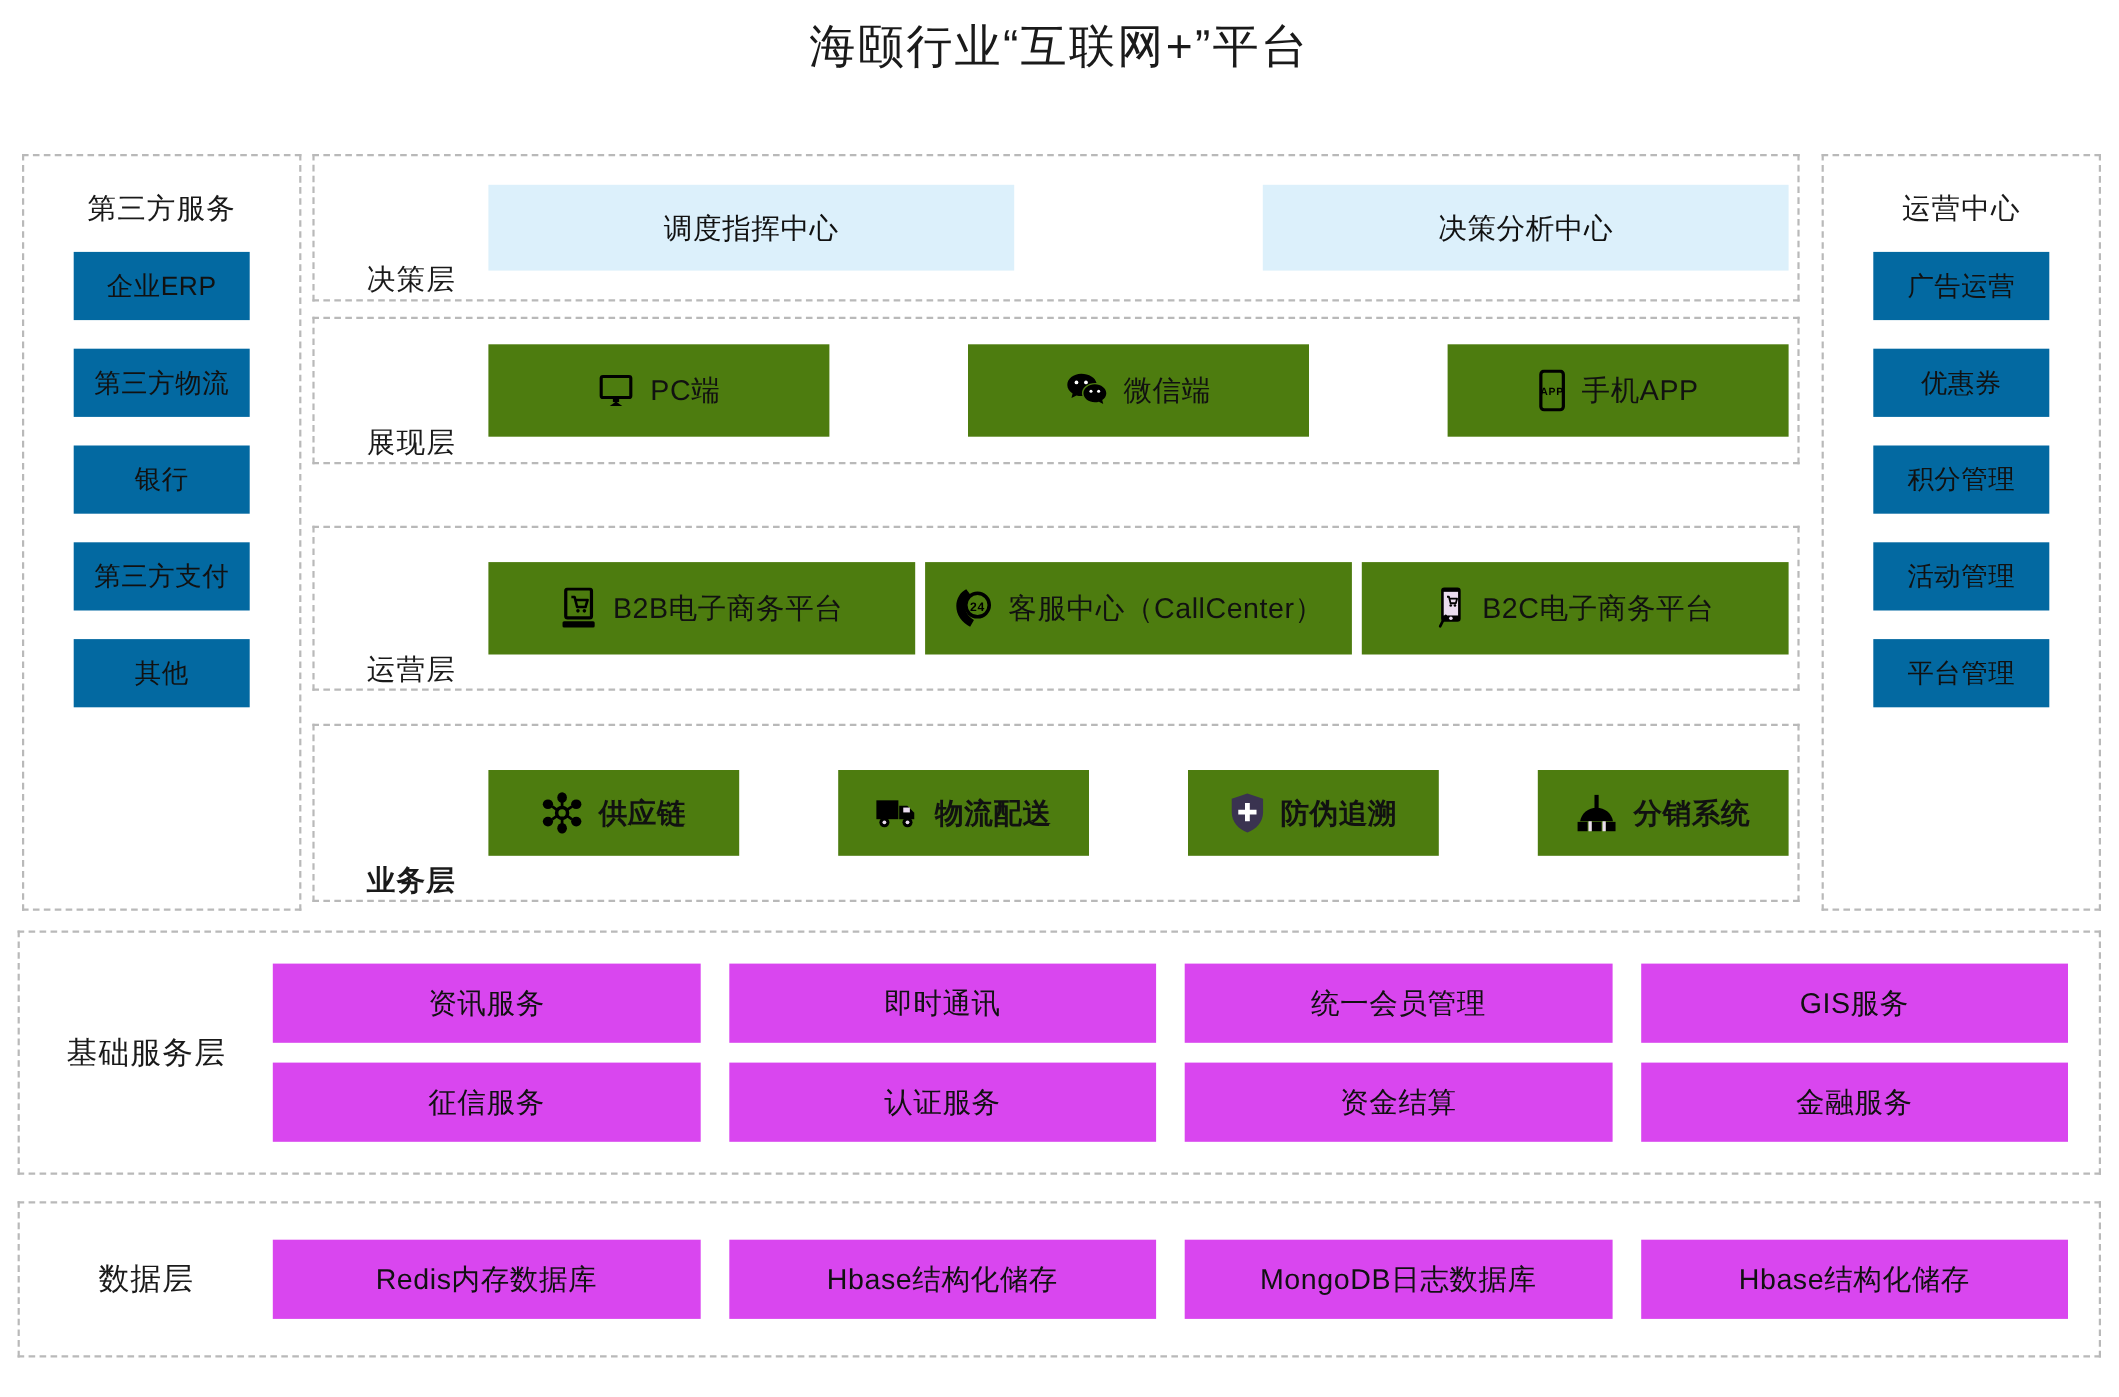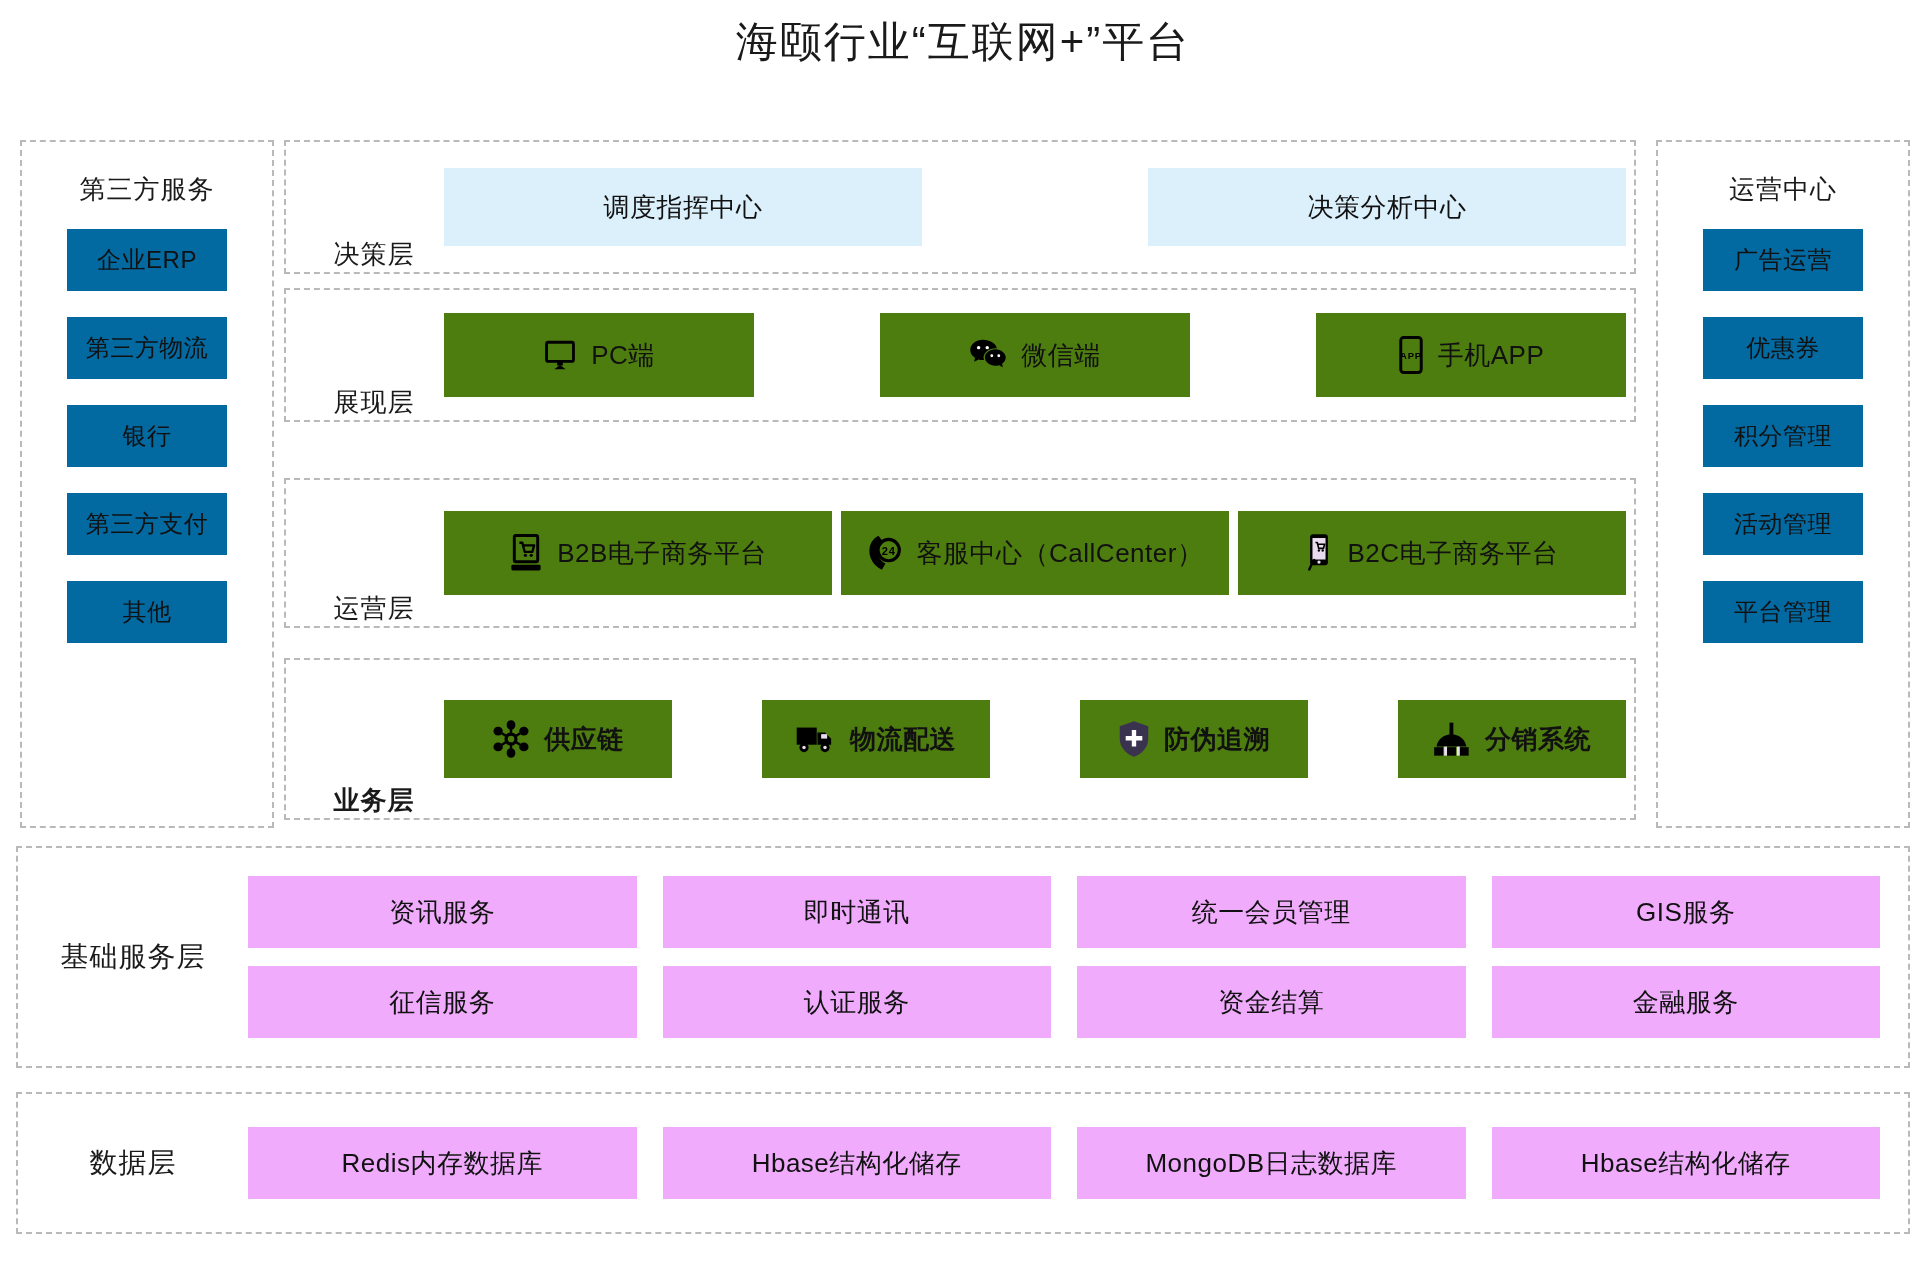--- a/index.html
+++ b/index.html
@@ -134,21 +134,21 @@
   }
   #base-grid {
     grid-template-columns: repeat(4, 1fr);
     grid-template-rows: repeat(2, 72px);
   }
   #data-grid {
     grid-template-columns: repeat(4, 1fr);
     grid-template-rows: 72px;
   }
   .wide-cell {
-    background: #f0abfc;
+    background: #d946ef;
     display: flex;
     align-items: center;
     justify-content: center;
     font-size: 26px;
     color: #111;
     letter-spacing: 0.5px;
   }
 
   
   .ico { flex: 0 0 auto; display: inline-flex; align-items: center; justify-content: center; }

